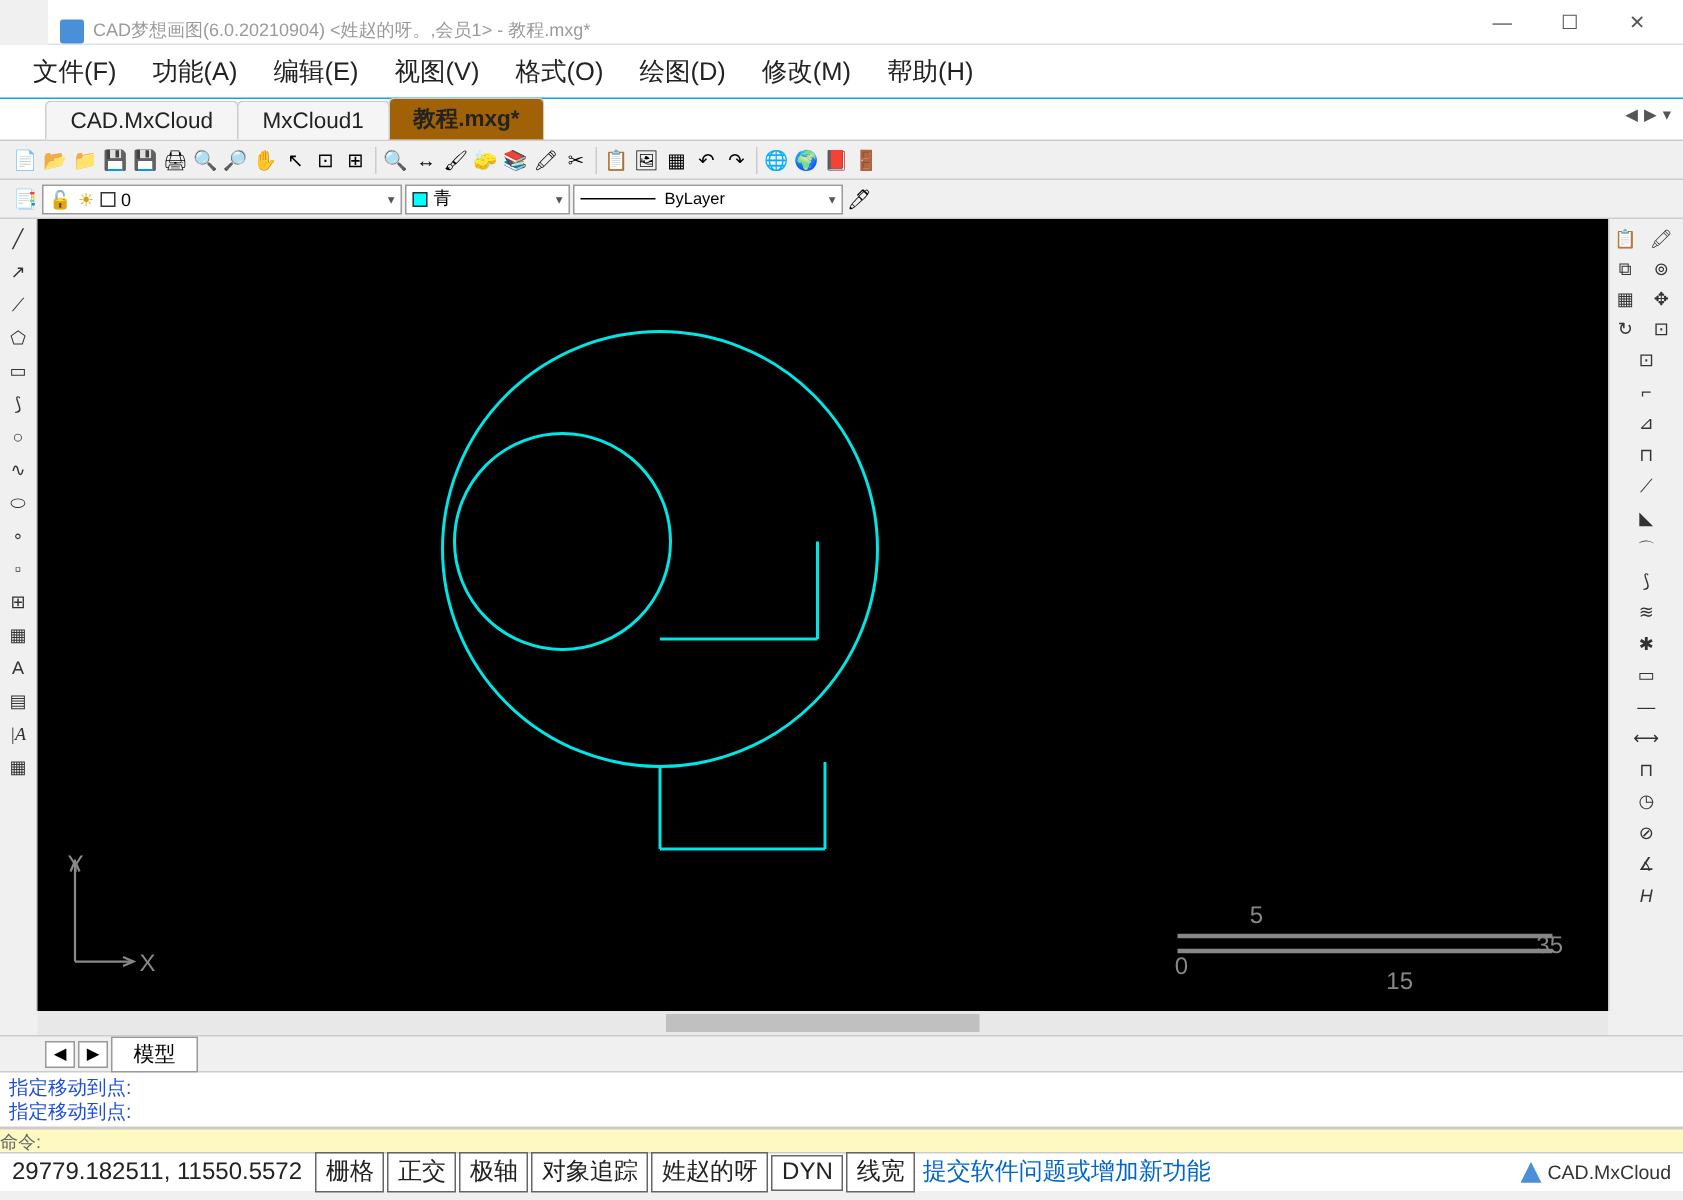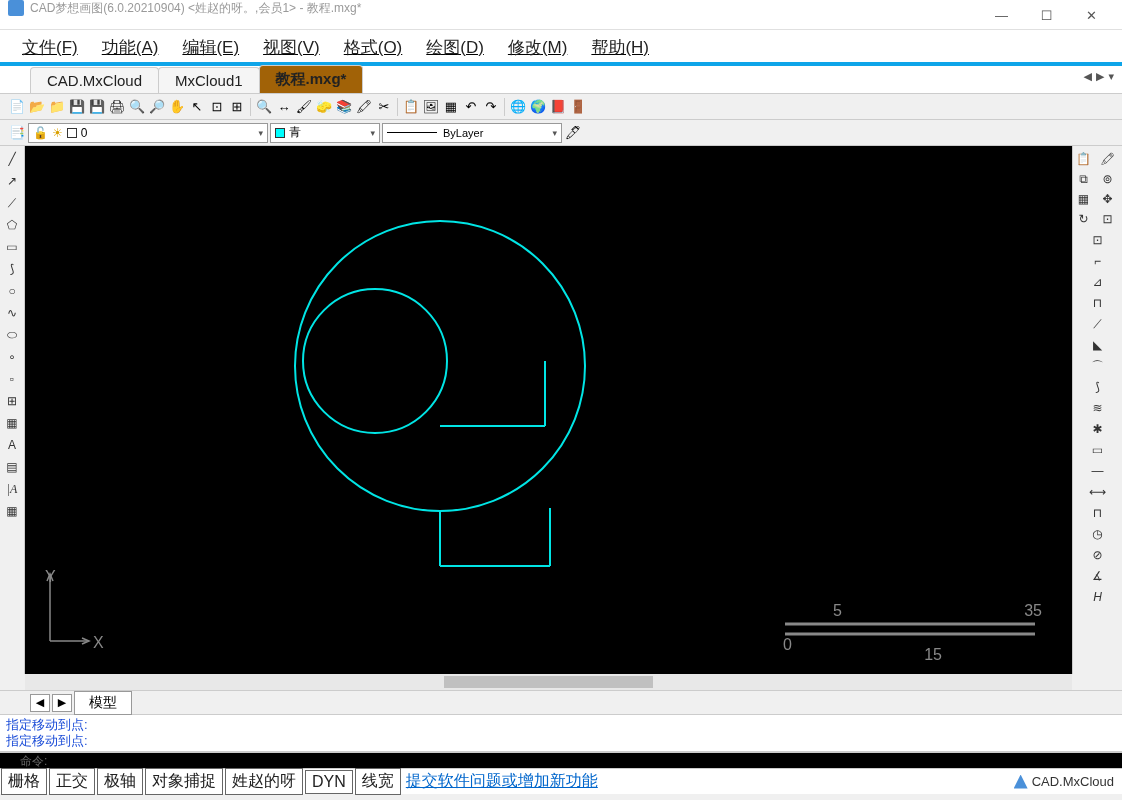--- a/index.html
+++ b/index.html
@@ -1,26 +1,26 @@
 <!DOCTYPE html>
 <html><head>
 <meta charset="utf-8">
 <style>
 * { margin: 0; padding: 0; box-sizing: border-box; font-family: "Microsoft YaHei", "SimSun", Arial, sans-serif; }
 body { width: 1122px; height: 800px; background: #f0f0f0; overflow: hidden; position: relative; }
 
 
-.titlebar { height: 30px; background: #fff; display: flex; align-items: flex-start; padding: 0 8px; border-bottom: 1px solid #e0e0e0; }
+.titlebar { height: 30px; background: #fff; display: flex; align-items: flex-end; padding: 0 8px; border-bottom: 1px solid #e0e0e0; margin-left: 32px; }
 .titlebar .app-icon { width: 16px; height: 16px; background: #4a90d9; border-radius: 2px; margin-right: 6px; }
 .titlebar .title { font-size: 12px; color: #9a9a9a; flex: 1; }
 .titlebar .win-controls { display: flex; gap: 0; }
 .titlebar .win-btn { width: 45px; height: 30px; display: flex; align-items: center; justify-content: center; font-size: 13px; color: #555; }
 
 
-.menubar { height: 36px; background: #fff; display: flex; padding: 0 10px; border-bottom: 4px solid #0ea5e9; text-decoration: underline; }
+.menubar { height: 36px; background: #fff; display: flex; padding: 0 10px; border-bottom: 1px solid #0ea5e9; }
 .menubar .menu-item { padding: 6px 12px; font-size: 17px; color: #222; }
 
 
 .tabbar { height: 28px; background: #fff; display: flex; align-items: flex-end; padding: 0 30px; border-bottom: 1px solid #ccc; position: relative; }
 .tab { padding: 4px 16px; font-size: 15px; color: #222; border: 1px solid #ccc; border-bottom: none; background: #f5f5f5; border-radius: 4px 4px 0 0; margin-right: -1px; }
 .tab.active { background: #a16207; font-weight: bold; z-index: 1; }
 .tab-arrows { position: absolute; right: 8px; top: 4px; font-size: 11px; color: #555; display:flex; gap:4px; }
 
 
 .toolbar { height: 26px; background: #f0f0f0; display: flex; align-items: center; padding: 0 8px; border-bottom: 1px solid #ccc; gap: 2px; }
@@ -45,27 +45,27 @@
 .scale-label { position: absolute; color: #888; font-size: 16px; }
 
 
 .bottom-tabs { height: 24px; background: #f0f0f0; display: flex; align-items: center; padding: 0 30px; border-top: 1px solid #ccc; }
 .bottom-tabs .nav-btn { width: 20px; height: 18px; border: 1px solid #999; background: #fff; display: flex; align-items: center; justify-content: center; font-size: 11px; margin-right: 2px; }
 .bottom-tabs .btab { padding: 2px 14px; font-size: 14px; border: 1px solid #999; background: #fff; }
 
 
 .cmd-area { height: 38px; background: #fff; border-top: 1px solid #ccc; border-bottom: 1px solid #ccc; font-size: 13px; color: #1d4ed8; padding: 2px 6px; display:flex; flex-direction:column; }
 .cmd-line { line-height: 16px; }
-.cmd-input { height: 16px; background: #000000; border-top:1px solid #ccc; font-size:12px; color:#666; padding: 0 20px; }
+.cmd-input { height: 16px; background: #fef9c3; border-top:1px solid #ccc; font-size:12px; color:#666; padding: 0 0; }
 
 
 .statusbar { height: 26px; background: #fff; display: flex; align-items: center; font-size: 16px; color: #222; border-top: 1px solid #ccc; }
 .statusbar .coords { padding: 0 8px; }
 .statusbar .stat-btn { padding: 2px 6px; border: 1px solid #666; margin: 16px 1px; font-size: 16px; }
-.statusbar .link { color: #0066cc; text-decoration: underline; font-size: 16px; padding: 0 4px; }
+.statusbar .link { color: #0066cc; font-size: 16px; padding: 0 4px; }
 .statusbar .brand { margin-left: auto; padding: 0 8px; font-size: 13px; color: #333; display:flex; align-items:center; gap:4px; }
 .brand-logo { width:14px; height:14px; background:#4a90d9; clip-path: polygon(50% 0, 100% 100%, 0 100%); }
 </style>
 </head>
 <body>
 
 <div class="titlebar">
   <div class="app-icon"></div>
   <div class="title">CAD梦想画图(6.0.20210904) &lt;姓赵的呀。,会员1&gt; - 教程.mxg*</div>
   <div class="win-controls">
@@ -194,21 +194,21 @@
         <polyline points="22,435 25,428 28,435"></polyline>
         <polyline points="57,492 64,495 57,498"></polyline>
       </g>
 
       <g stroke="#888" stroke-width="3">
         <line x1="760" y1="478" x2="1010" y2="478"></line>
         <line x1="760" y1="488" x2="1010" y2="488"></line>
       </g>
     </svg>
     <span class="scale-label" style="right:230px; top:456px">5</span>
-    <span class="scale-label" style="right:30px; top:456px">35</span>
+    <span class="scale-label" style="right:30px; top:476px">35</span>
     <span class="scale-label" style="right:280px; top:490px">0</span>
     <span class="scale-label" style="right:130px; top:500px">15</span>
     <span class="scale-label" style="left:20px; top:422px">Y</span>
     <span class="scale-label" style="left:68px; top:488px">X</span>
   </div>
 
   <div class="right-tools">
     <div class="right-tools-inner">
       <span class="side-btn">📋</span>
       <span class="side-btn">🖍</span>
@@ -254,24 +254,25 @@
   <div class="btab">模型</div>
 </div>
 
 <div class="cmd-area">
   <div class="cmd-line">指定移动到点:</div>
   <div class="cmd-line">指定移动到点:</div>
 </div>
 <div class="cmd-input">命令:</div>
 
 <div class="statusbar">
+  <div class="coords">29779.182511,  11550.5572</div>
   <div class="stat-btn">栅格</div>
   <div class="stat-btn">正交</div>
   <div class="stat-btn">极轴</div>
-  <div class="stat-btn">对象捕捉</div>
+  <div class="stat-btn">对象追踪</div>
   <div class="stat-btn">姓赵的呀</div>
   <div class="stat-btn">DYN</div>
   <div class="stat-btn">线宽</div>
   <a class="link">提交软件问题或增加新功能</a>
   <div class="brand">
     <span class="brand-logo"></span>
     <span>CAD.MxCloud</span>
   </div>
 </div>
 

